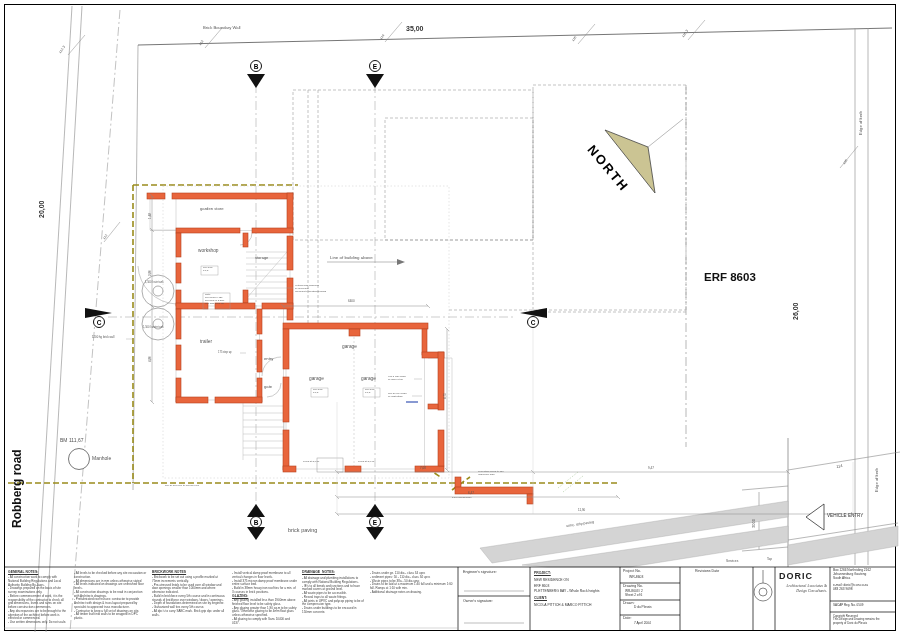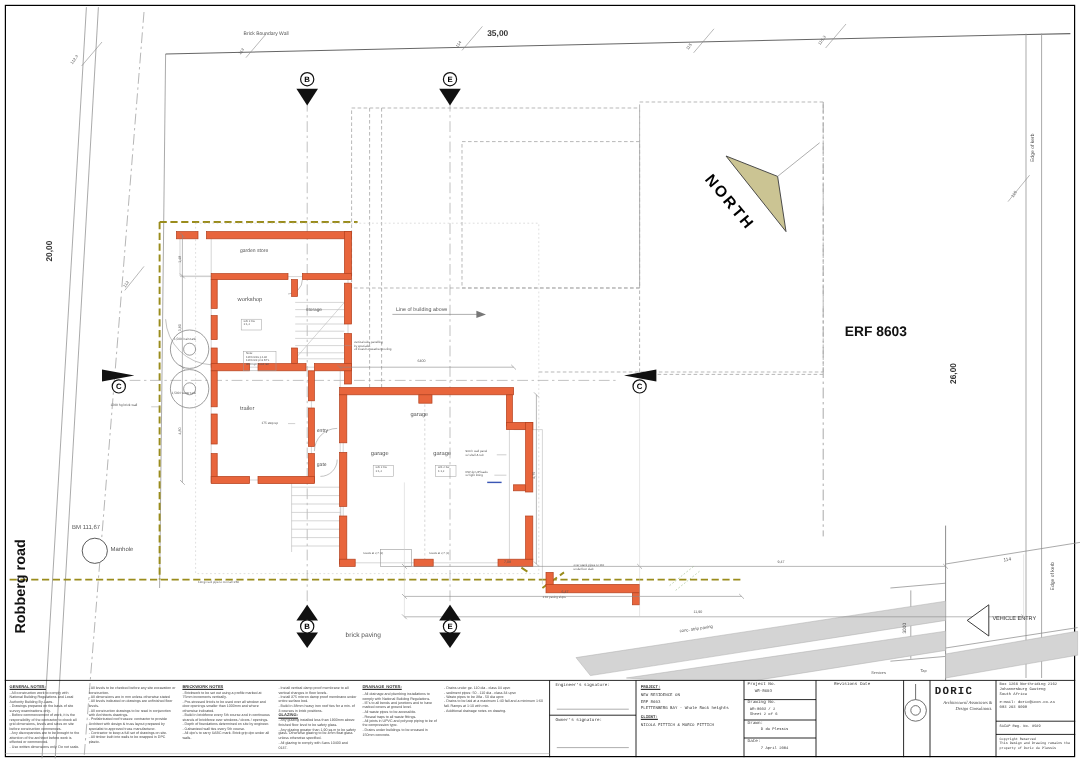--- a/index.html
+++ b/index.html
@@ -4,21 +4,21 @@
 <style>
   html,body{margin:0;padding:0;background:#e9e9e9;}
   #sheet{position:relative;width:900px;height:635px;background:#ffffff;overflow:hidden;
          font-family:"Liberation Sans",sans-serif;}
   #linework{position:absolute;left:0;top:0;z-index:1;}
   .lbl{position:absolute;z-index:2;color:#555;line-height:1.2;white-space:pre-line;
        transform-origin:0 0;font-family:"Liberation Sans",sans-serif;}
   .dk{color:#222;font-weight:bold;}
   .notes{position:absolute;z-index:2;font-size:3px;line-height:1.25;color:#444;white-space:pre-line;}
   .ntitle{font-size:3.4px;font-weight:bold;text-decoration:underline;color:#333;white-space:pre;}
-  .tb{position:absolute;z-index:2;color:#333;line-height:1.2;white-space:pre-line;font-family:Liberation Mono, monospace;}
+  .tb{position:absolute;z-index:2;color:#333;line-height:1.2;white-space:pre-line;}
   .script{font-family:"Liberation Serif",serif;font-style:italic;}
 </style>
 </head>
 <body>
 
 <div id="sheet">
 
 <svg id="linework" width="900" height="635" viewBox="0 0 900 635">
 
   <g stroke="#000" fill="none" stroke-width="1">

